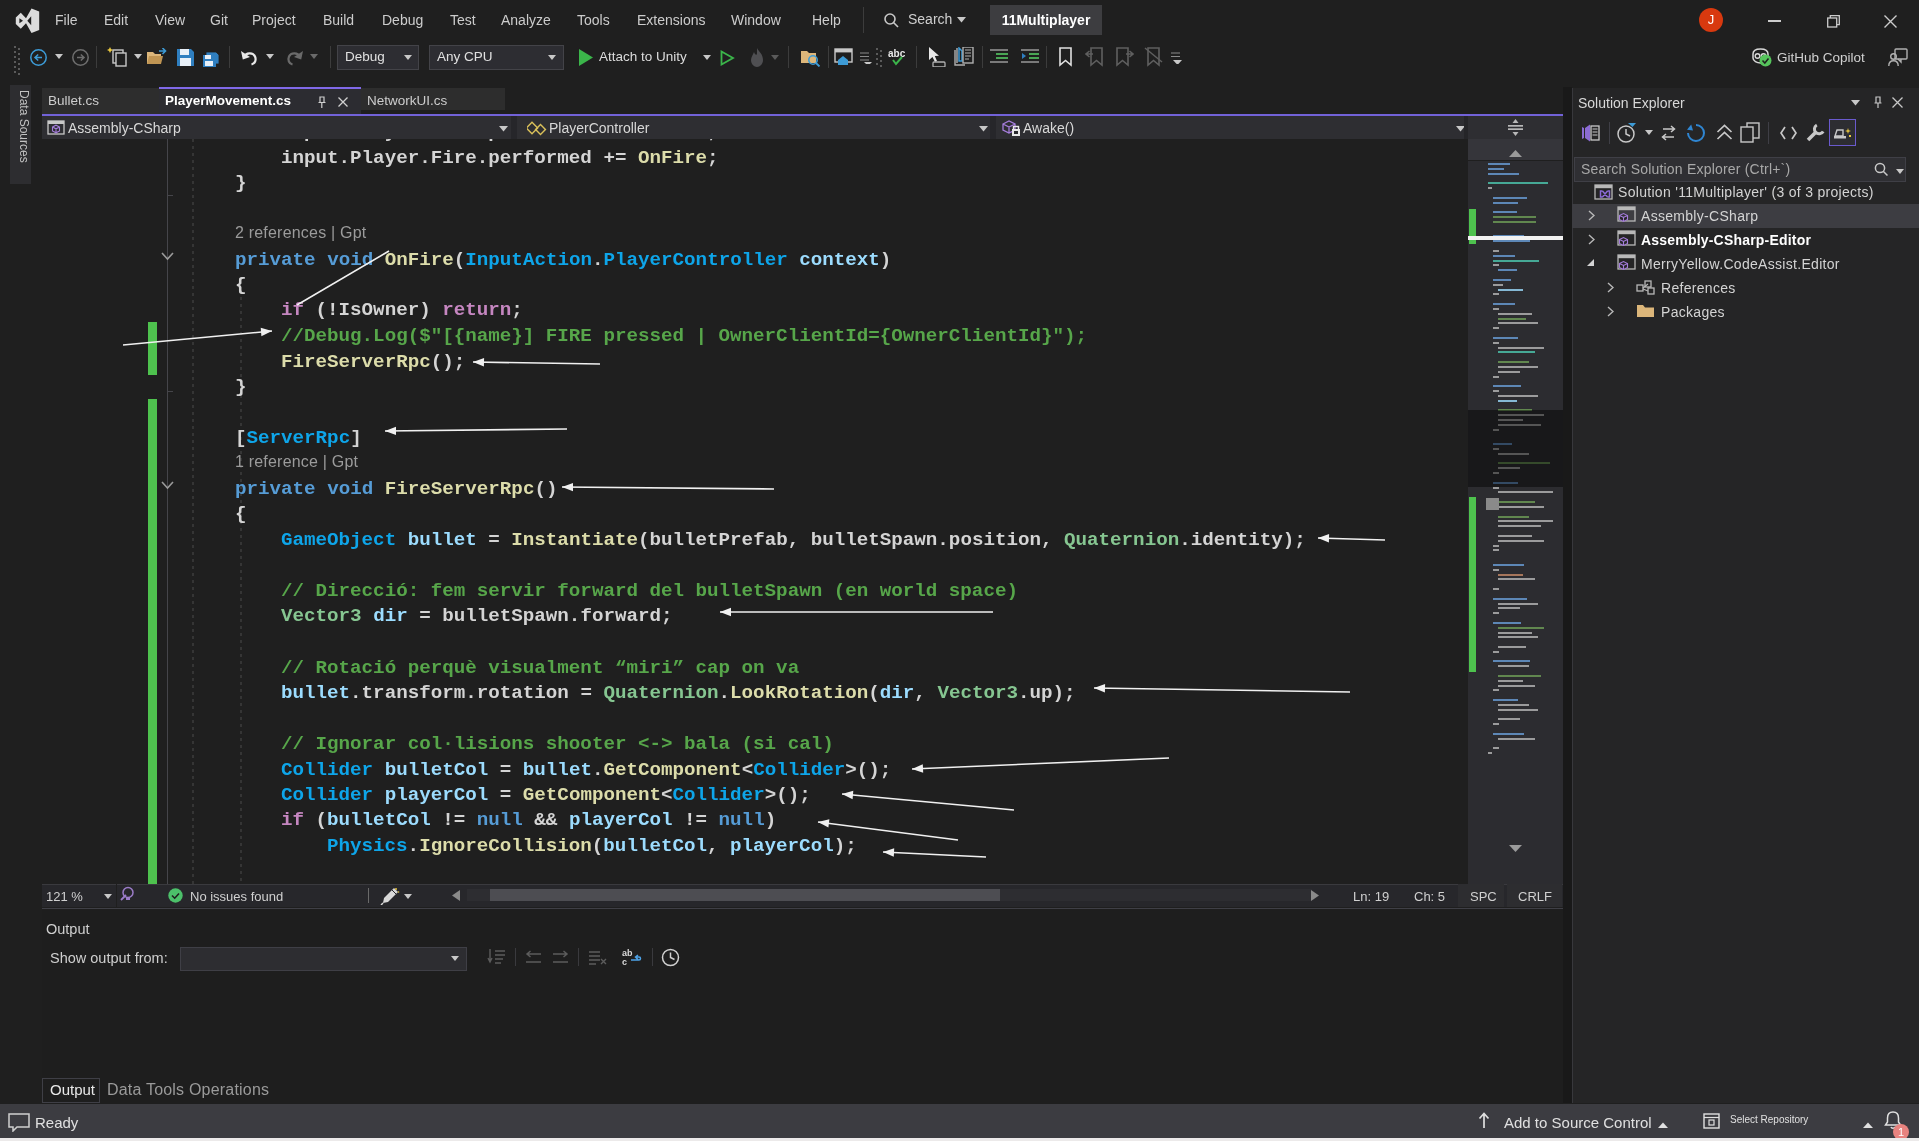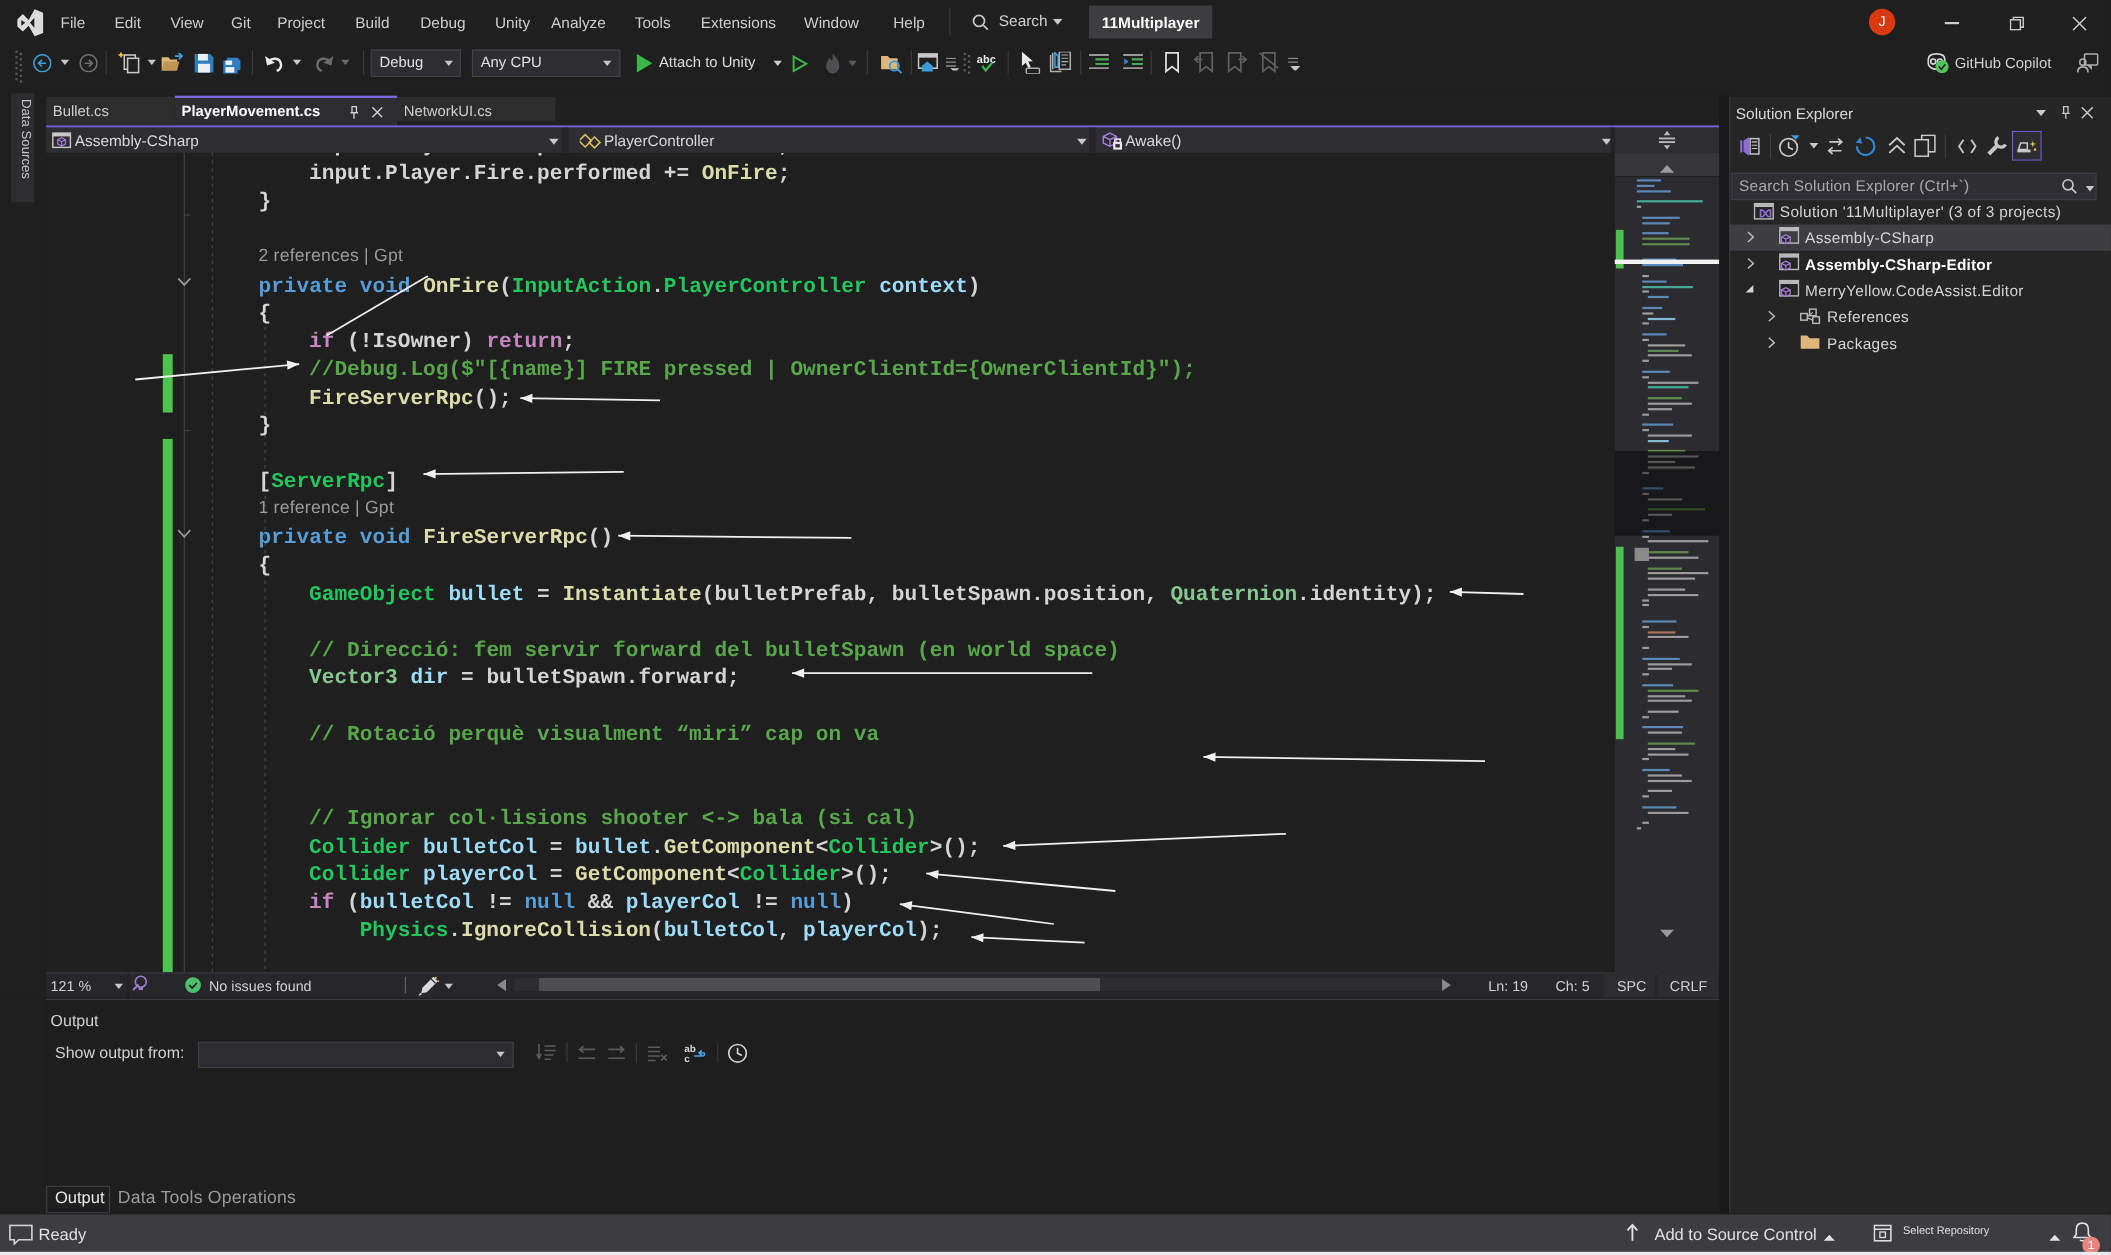--- a/index.html
+++ b/index.html
@@ -1,40 +1,40 @@
 <!DOCTYPE html>
 <html><head>
 <meta charset="utf-8">
 <style>
 * { margin:0; padding:0; box-sizing:border-box; }
 html,body { width:1919px; height:1141px; background:#1f1f1f; overflow:hidden;
   font-family:"Liberation Sans", sans-serif; }
 .ab { position:absolute; }
 .cl { position:absolute; font-family:"Liberation Mono", monospace; font-size:19.2px;
       font-weight:600; line-height:26px; height:26px; white-space:pre; color:#d4d4d4; }
-.w { color:#d4d4d4; } .b { color:#569cd6; } .y { color:#dcdcaa; } .t { color:#22c55e;font-family:Liberation Mono, monospace; }
+.w { color:#d4d4d4; } .b { color:#569cd6; } .y { color:#dcdcaa; } .t { color:#0ea5e9;font-family:Liberation Mono, monospace; }
 .g2 { color:#86c691; } .lb { color:#9cdcfe; } .p { color:#c586c0; } .com { color:#57a64a; }
 .lens { position:absolute; color:#9b9b9b; font-size:16px; letter-spacing:0.2px; }
 </style>
 </head>
 <body>
 <div class="ab" style="left:0px;top:0px;width:1919px;height:40px;background:#1f1f1f;"></div>
 <svg class="ab" style="left:15px;top:7px" width="25" height="27" viewBox="0 0 25 26">
     <path d="M0.8 10 L5.8 5.2 L11 10.7 L16.5 1 L24.2 4 L24.2 22.5 L16.5 25.5 L11 15.8 L5.8 21.2 L0.8 16.5 Z" fill="#dcdcdc"></path>
     <path d="M4.4 10.7 L8 13.2 L4.4 15.8 Z" fill="#1f1f1f"></path>
     <path d="M16.2 8.7 L12.3 13.2 L16.2 17.7 Z" fill="#1f1f1f"></path>
   </svg>
 <div class="ab" style="left:55px;top:12px;color:#cccccc;font-size:14px;font-weight:normal;white-space:nowrap;">File</div>
 <div class="ab" style="left:104px;top:12px;color:#cccccc;font-size:14px;font-weight:normal;white-space:nowrap;">Edit</div>
 <div class="ab" style="left:155px;top:12px;color:#cccccc;font-size:14px;font-weight:normal;white-space:nowrap;">View</div>
 <div class="ab" style="left:210px;top:12px;color:#cccccc;font-size:14px;font-weight:normal;white-space:nowrap;">Git</div>
 <div class="ab" style="left:252px;top:12px;color:#cccccc;font-size:14px;font-weight:normal;white-space:nowrap;">Project</div>
 <div class="ab" style="left:323px;top:12px;color:#cccccc;font-size:14px;font-weight:normal;white-space:nowrap;">Build</div>
 <div class="ab" style="left:382px;top:12px;color:#cccccc;font-size:14px;font-weight:normal;white-space:nowrap;">Debug</div>
-<div class="ab" style="left:450px;top:12px;color:#cccccc;font-size:14px;font-weight:normal;white-space:nowrap;">Unity</div>
+<div class="ab" style="left:450px;top:12px;color:#cccccc;font-size:14px;font-weight:normal;white-space:nowrap;">Test</div>
 <div class="ab" style="left:501px;top:12px;color:#cccccc;font-size:14px;font-weight:normal;white-space:nowrap;">Analyze</div>
 <div class="ab" style="left:577px;top:12px;color:#cccccc;font-size:14px;font-weight:normal;white-space:nowrap;">Tools</div>
 <div class="ab" style="left:637px;top:12px;color:#cccccc;font-size:14px;font-weight:normal;white-space:nowrap;">Extensions</div>
 <div class="ab" style="left:731px;top:12px;color:#cccccc;font-size:14px;font-weight:normal;white-space:nowrap;">Window</div>
 <div class="ab" style="left:812px;top:12px;color:#cccccc;font-size:14px;font-weight:normal;white-space:nowrap;">Help</div>
 <div class="ab" style="left:863px;top:7px;width:1px;height:26px;background:#3c3c3c;"></div>
 <svg class="ab" style="left:883px;top:12px" width="17" height="17" viewBox="0 0 17 17">
     <circle cx="7" cy="7" r="5" fill="none" stroke="#c8c8c8" stroke-width="1.6"></circle>
     <line x1="10.5" y1="10.5" x2="15" y2="15" stroke="#c8c8c8" stroke-width="1.6"></line>
   </svg>
@@ -311,20 +311,21 @@
 <div class="cl" style="left:239px;top:210px;"><span class="y">FireServerRpc</span><span class="w">();</span></div>
 <div class="cl" style="left:193px;top:235px;"><span class="w">}</span></div>
 <div class="cl" style="left:193px;top:286px;"><span class="w">[</span><span class="t">ServerRpc</span><span class="w">]</span></div>
 <div class="lens" style="left:193px;top:314px;">1 reference | Gpt</div>
 <div class="cl" style="left:193px;top:337px;"><span class="b">private</span><span class="w"> </span><span class="b">void</span><span class="w"> </span><span class="y">FireServerRpc</span><span class="w">()</span></div>
 <div class="cl" style="left:193px;top:362px;"><span class="w">{</span></div>
 <div class="cl" style="left:239px;top:439px;"><span class="com">// Direcció: fem servir forward del bulletSpawn (en world space)</span></div>
 <div class="cl" style="left:239px;top:388px;"><span class="t">GameObject</span><span class="w"> </span><span class="lb">bullet</span><span class="w"> = </span><span class="y">Instantiate</span><span class="w">(bulletPrefab, bulletSpawn.position, </span><span class="g2">Quaternion</span><span class="w">.identity);</span></div>
 <div class="cl" style="left:239px;top:464px;"><span class="g2">Vector3</span><span class="w"> </span><span class="lb">dir</span><span class="w"> = bulletSpawn.forward;</span></div>
 <div class="cl" style="left:239px;top:516px;"><span class="com">// Rotació perquè visualment “miri” cap on va</span></div>
+<div class="cl" style="left:239px;top:541px;"><span class="lb">bullet</span><span class="w">.transform.rotation = </span><span class="g2">Quaternion</span><span class="w">.</span><span class="y">LookRotation</span><span class="w">(</span><span class="lb">dir</span><span class="w">, </span><span class="g2">Vector3</span><span class="w">.up);</span></div>
 <div class="cl" style="left:239px;top:592px;"><span class="com">// Ignorar col·lisions shooter &lt;-&gt; bala (si cal)</span></div>
 <div class="cl" style="left:239px;top:618px;"><span class="t">Collider</span><span class="w"> </span><span class="lb">bulletCol</span><span class="w"> = </span><span class="lb">bullet</span><span class="w">.</span><span class="y">GetComponent</span><span class="w">&lt;</span><span class="t">Collider</span><span class="w">&gt;();</span></div>
 <div class="cl" style="left:239px;top:643px;"><span class="t">Collider</span><span class="w"> </span><span class="lb">playerCol</span><span class="w"> = </span><span class="y">GetComponent</span><span class="w">&lt;</span><span class="t">Collider</span><span class="w">&gt;();</span></div>
 <div class="cl" style="left:239px;top:668px;"><span class="p">if</span><span class="w"> (</span><span class="lb">bulletCol</span><span class="w"> != </span><span class="b">null</span><span class="w"> &amp;&amp; </span><span class="lb">playerCol</span><span class="w"> != </span><span class="b">null</span><span class="w">)</span></div>
 <div class="cl" style="left:285px;top:694px;"><span class="t">Physics</span><span class="w">.</span><span class="y">IgnoreCollision</span><span class="w">(</span><span class="lb">bulletCol</span><span class="w">, </span><span class="lb">playerCol</span><span class="w">);</span></div>
 </div>
 <div class="ab" style="left:1468px;top:139px;width:95px;height:745px;background:#2c2c30;"></div>
 <div class="ab" style="left:1468px;top:139px;width:95px;height:22px;background:#35353a;"></div>
 <svg class="ab" style="left:1509px;top:150px" width="13" height="8" viewBox="0 0 13 8">
     <path d="M6.5 0 L13 7 L0 7 Z" fill="#9a9a9a"></path>

